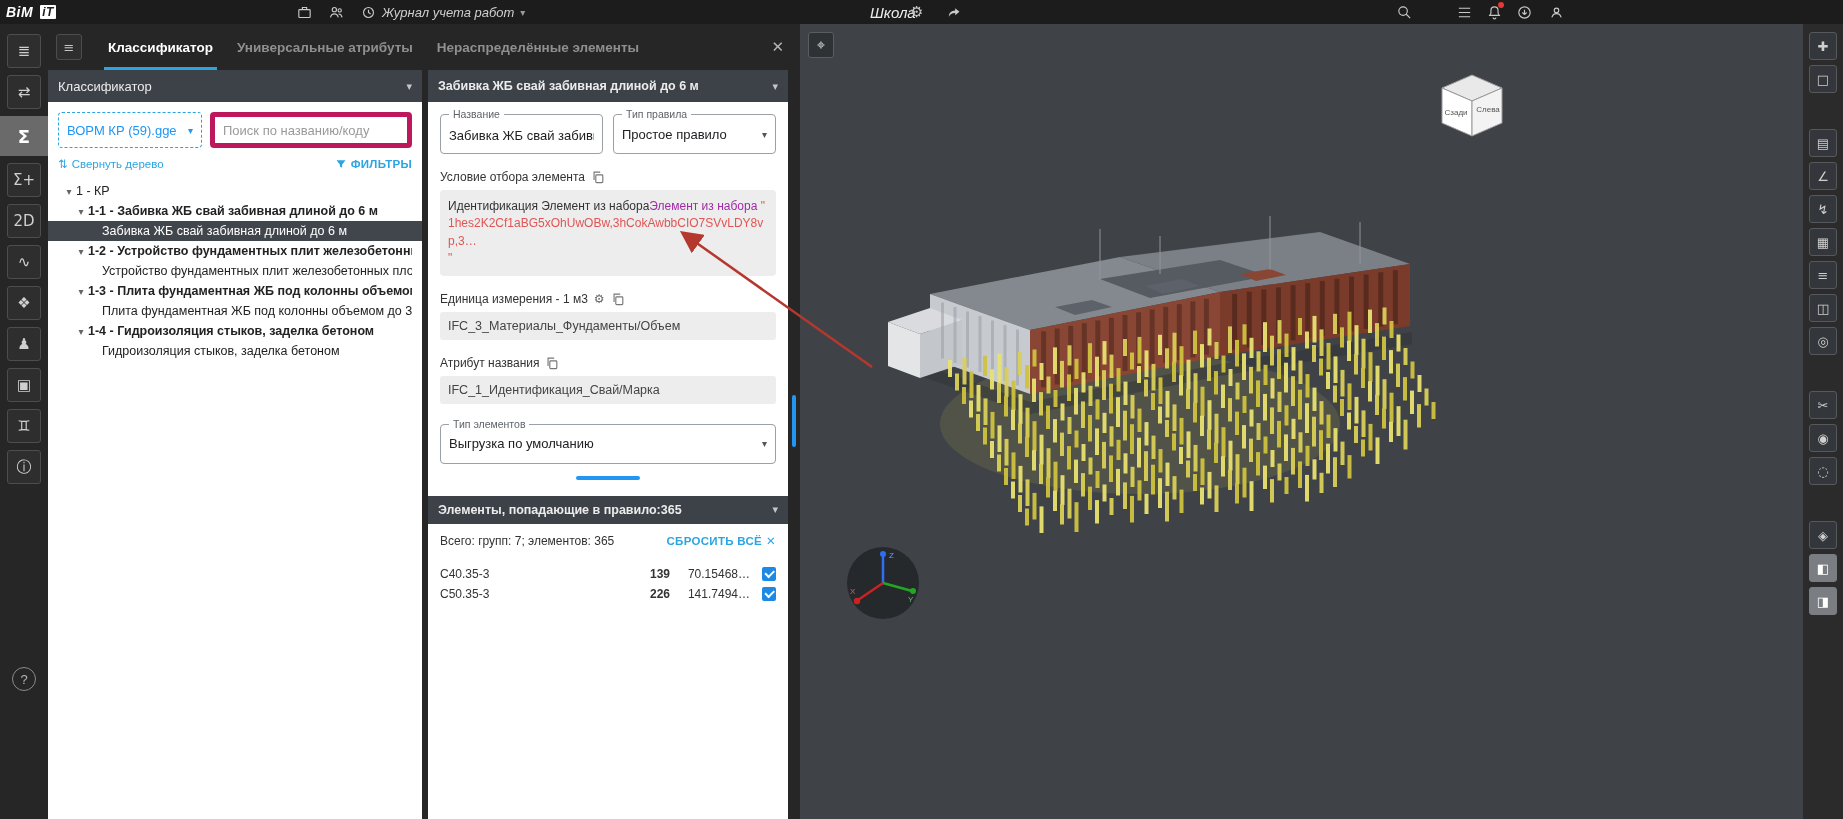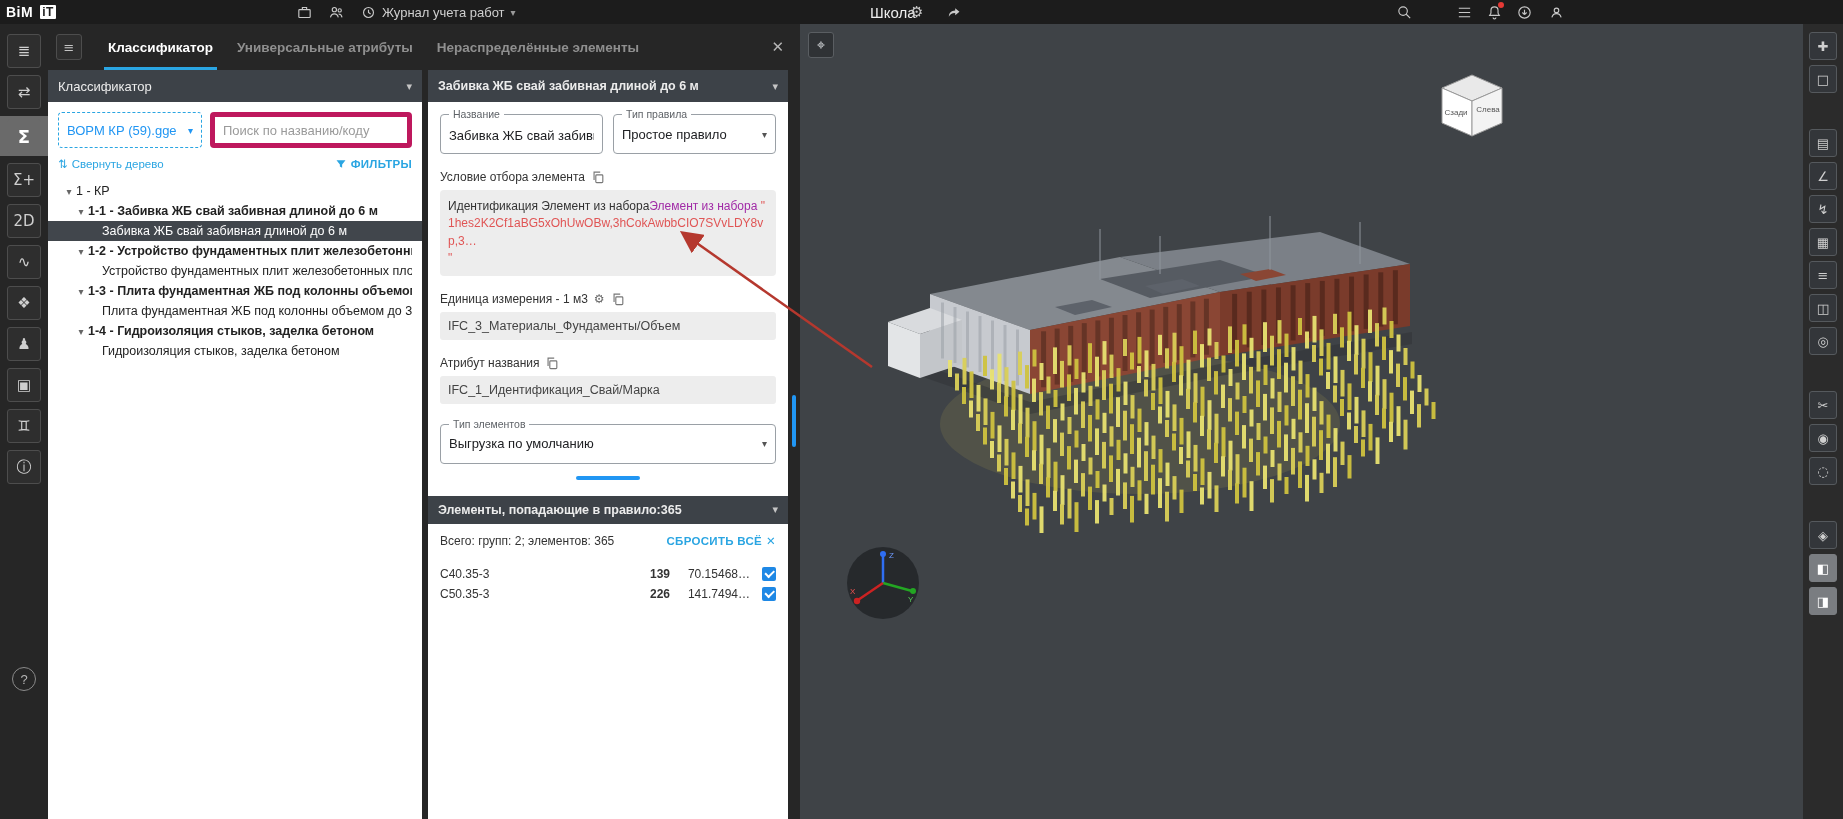--- a/index.html
+++ b/index.html
@@ -3,21 +3,21 @@
 <meta charset="utf-8">
 <style>
   * { margin:0; padding:0; box-sizing:border-box; }
   html,body { width:1843px; height:819px; overflow:hidden; background:#3f4347;
               font-family:"Liberation Sans", sans-serif; }
   .glyph { font-family:"DejaVu Sans", sans-serif; }
 
   
   .topbar { position:absolute; top:0; left:0; width:1843px; height:24px; background:#1c1c1c;
             color:#d6d6d6; z-index:20; }
-  .topbar > div { position:absolute; top:0; height:24px; display:flex; align-items:center; }
+  .topbar > div { position:absolute; top:0; height:24px; display:flex; align-items:center;font-style:italic; }
   .logo { left:6px; font-weight:bold; font-size:14px; color:#fff; letter-spacing:.5px; }
   .logo .logo-box { background:#fff; color:#1c1c1c; padding:0 2px; margin-left:7px; border-radius:1px; font-size:12px; }
   .tb-icons { left:292px; gap:8px; }
   .tb-btn { width:24px; height:22px; display:flex; align-items:center; justify-content:center; cursor:pointer; position:relative; }
   .tb-btn svg { stroke:#c9c9c9; fill:none; stroke-width:1.6; width:17px; height:17px; }
   .tb-journal { left:382px; gap:6px; font-size:13px; color:#cfcfcf; cursor:pointer; }
   .caret { font-size:10px; color:#9a9a9a; }
   .tb-school { left:870px; font-size:15px; color:#ececec; }
   .tb-gear { left:910px; font-size:15px; color:#c9c9c9; }
   .tb-share { left:942px; }
@@ -402,21 +402,21 @@
           </div>
           <div class="accent-line"></div>
         </div>
 
         <div class="el-header">
           <span>Элементы, попадающие в правило:365</span>
           <span class="hdr-caret glyph">▾</span>
         </div>
         <div class="el-body">
           <div class="summary-row">
-            <span>Всего: групп: 2; элементов: 365</span>
+            <span>Всего: групп: 7; элементов: 365</span>
             <span class="reset-link">
               <span>СБРОСИТЬ ВСЁ</span>
               <span class="glyph">✕</span>
             </span>
           </div>
           <div class="el-rows">
             <div class="el-row">
               <span class="el-name">С40.35-3</span>
               <span class="el-count">139</span>
               <span class="el-vol">70.15468…</span>

